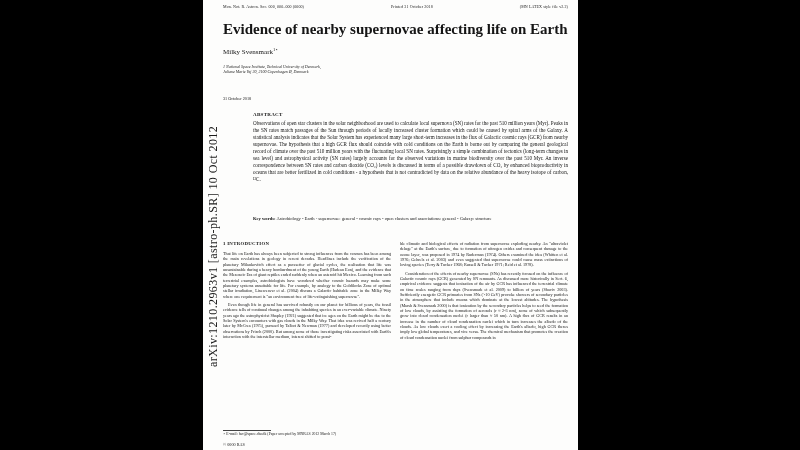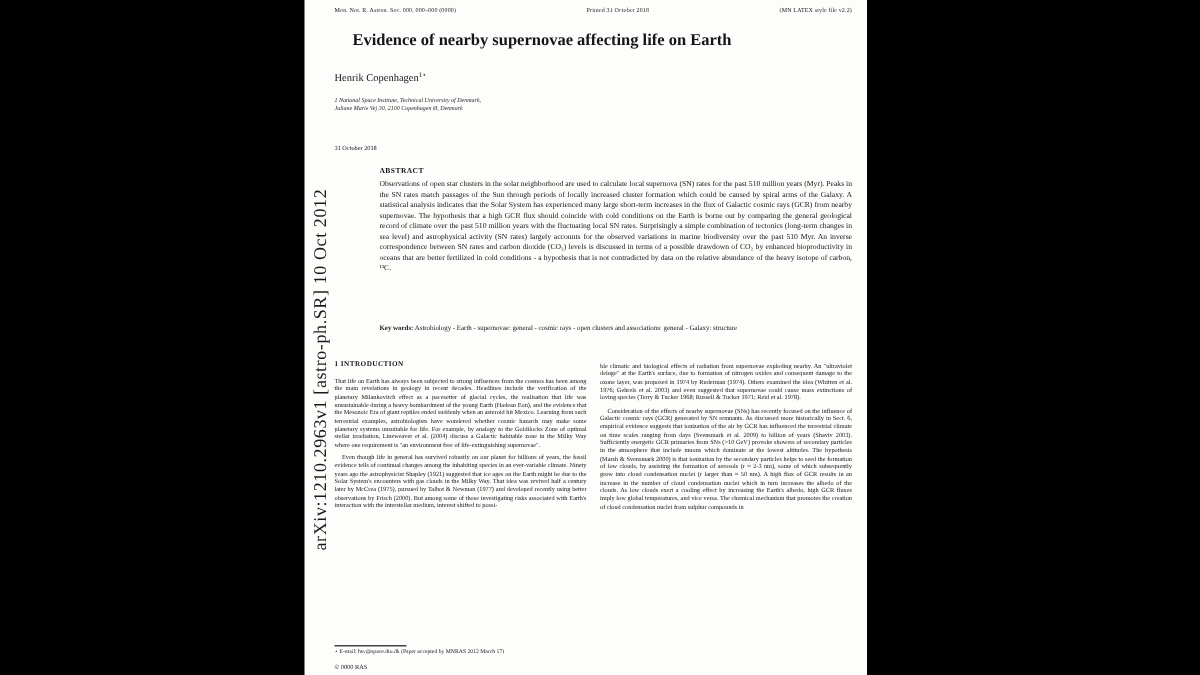--- a/index.html
+++ b/index.html
@@ -17,21 +17,21 @@
     position: absolute; left: 3px; top: 367px;
     transform-origin: 0 0; transform: rotate(-90deg);
     white-space: nowrap; font-size: 12px; letter-spacing: 0.4px;
     color: #1a1a1a; font-family: "Liberation Serif", serif;
   }
   .abs { position: absolute; left: 20px; right: 10px; }
   .header-row {
     top: 4px; display: flex; justify-content: space-between;
     font-size: 4px; color: #222; letter-spacing: 0.1px;
   }
-  .paper-title { top: 21px; font-size: 11px; font-weight: bold; margin-left: 12px; }
+  .paper-title { top: 21px; font-size: 15px; font-weight: bold; }
   .author-line { top: 47px; font-size: 7px; }
   .author-line sup { font-size: 4.5px; }
   .affiliation { top: 64px; font-size: 4px; font-style: italic; line-height: 1.35; color: #222; }
   .date-line { top: 96px; font-size: 4.2px; }
   .abstract-heading { top: 112px; left: 50px; font-size: 5px; font-weight: bold; letter-spacing: 0.3px; }
   .abstract-text {
     top: 120px; left: 50px; bottom: 236px; overflow: hidden;
     font-size: 5.1px; line-height: 1.38; text-align: justify;
   }
   .keywords { top: 216px; left: 50px; font-size: 4.6px; line-height: 1.3; text-align: justify; }
@@ -56,21 +56,21 @@
     <div class="arxiv-label">arXiv:1210.2963v1  [astro-ph.SR]  10 Oct 2012</div>
 
     <div class="abs header-row">
       <span>Mon. Not. R. Astron. Soc. 000, 000–000 (0000)</span>
       <span>Printed 31 October 2018</span>
       <span>(MN LATEX style file v2.2)</span>
     </div>
 
     <div class="abs paper-title">Evidence of nearby supernovae affecting life on Earth</div>
 
-    <div class="abs author-line"><span>Henrik Copenhagen</span><sup>1⋆</sup></div>
+    <div class="abs author-line"><span>Milky Svensmark</span><sup>1⋆</sup></div>
 
     <div class="abs affiliation">
       <div>1 National Space Institute, Technical University of Denmark,</div>
       <div>Juliane Marie Vej 30, 2100 Copenhagen Ø, Denmark</div>
     </div>
 
     <div class="abs date-line">31 October 2018</div>
 
     <div class="abs abstract-heading">ABSTRACT</div>
     <div class="abs abstract-text">Observations of open star clusters in the solar neighborhood are used to calculate local supernova (SN) rates for the past 510 million years (Myr). Peaks in the SN rates match passages of the Sun through periods of locally increased cluster formation which could be caused by spiral arms of the Galaxy. A statistical analysis indicates that the Solar System has experienced many large short-term increases in the flux of Galactic cosmic rays (GCR) from nearby supernovae. The hypothesis that a high GCR flux should coincide with cold conditions on the Earth is borne out by comparing the general geological record of climate over the past 510 million years with the fluctuating local SN rates. Surprisingly a simple combination of tectonics (long-term changes in sea level) and astrophysical activity (SN rates) largely accounts for the observed variations in marine biodiversity over the past 510 Myr. An inverse correspondence between SN rates and carbon dioxide (CO₂) levels is discussed in terms of a possible drawdown of CO₂ by enhanced bioproductivity in oceans that are better fertilized in cold conditions - a hypothesis that is not contradicted by data on the relative abundance of the heavy isotope of carbon, ¹³C.</div>

